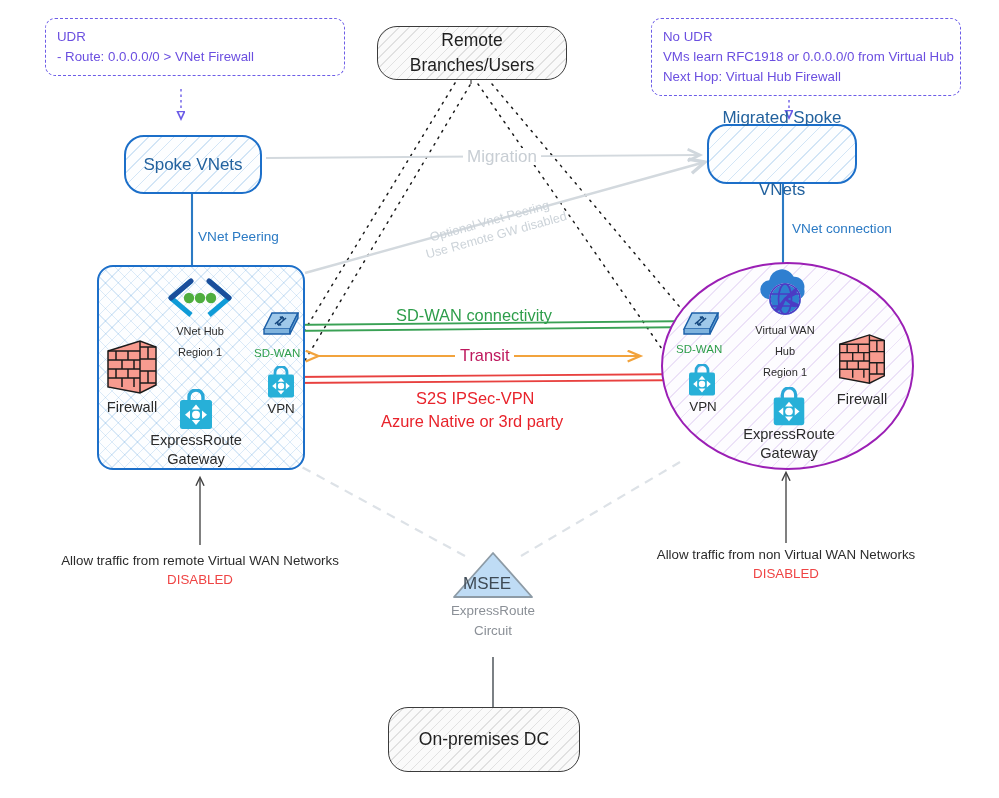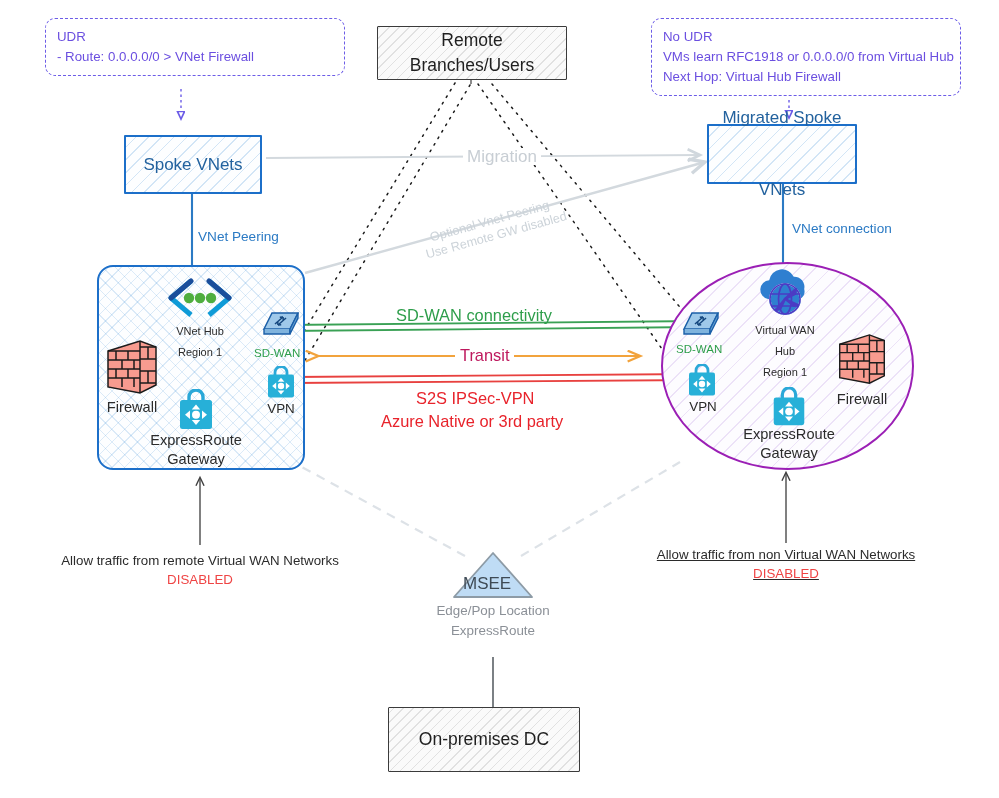--- a/index.html
+++ b/index.html
@@ -37,21 +37,21 @@
     color: #6b4fe0;
     font-size: 13.3px;
     line-height: 20px;
     padding: 8px 10px 8px 11px;
     white-space: nowrap;
   }
   .note div { white-space: nowrap; }
 
   
   .hatchbox {
-    border-radius: 1px;
+    border-radius: 20px;
     display: flex;
     align-items: center;
     justify-content: center;
     text-align: center;
   }
   .greybox {
     border: 1.6px solid #3b3b3b;
     background-color: #fafafa;
     background-image: repeating-linear-gradient(
         -45deg, rgba(0,0,0,0.10) 0 1px, rgba(0,0,0,0) 1px 7px);
@@ -408,33 +408,33 @@
 
   <div class="conn-label green-t" style="left:396px; top:306px;">SD-WAN connectivity</div>
   <div class="conn-label orange-t" style="left:455px; top:346px; background:#fff; padding:0 5px;">Transit</div>
   <div class="conn-label red-t" style="left:416px; top:389px;">S2S IPSec-VPN</div>
   <div class="conn-label red-t" style="left:381px; top:412px;">Azure Native or 3rd party</div>
 
   <div class="foot" style="left:60px; top:551px; width:280px;">
     <div>Allow traffic from remote Virtual WAN Networks</div>
     <div class="dis">DISABLED</div>
   </div>
-  <div class="foot" style="left:646px; top:545px; width:280px;text-decoration:underline;">
+  <div class="foot" style="left:646px; top:545px; width:280px;">
     <div>Allow traffic from non Virtual WAN Networks</div>
     <div class="dis">DISABLED</div>
   </div>
 
   <div class="icon" style="left:452px; top:551px; width:82px; height:48px;">
     <svg width="82" height="48" viewBox="0 0 82 48">
       <path d="M41,2 L80,46 L2,46 Z" fill="#bfdcf5" stroke="#8d9ba6" stroke-width="1.8" stroke-linejoin="round"></path>
     </svg>
   </div>
   <div class="lbl" style="left:463px; top:575px; font-size:17px; color:#3e4a55;">MSEE</div>
   <div class="msee-cap" style="left:403px; top:601px; width:180px;">
-    <div>Edge/Pop Location</div>
     <div>ExpressRoute</div>
+    <div>Circuit</div>
   </div>
 
   <div class="node hatchbox greybox" id="on-premises-dc" style="left:388px; top:707px; width:192px; height:65px;">
     <div>On-premises DC</div>
   </div>
 
 </div>
 
 </body></html>

